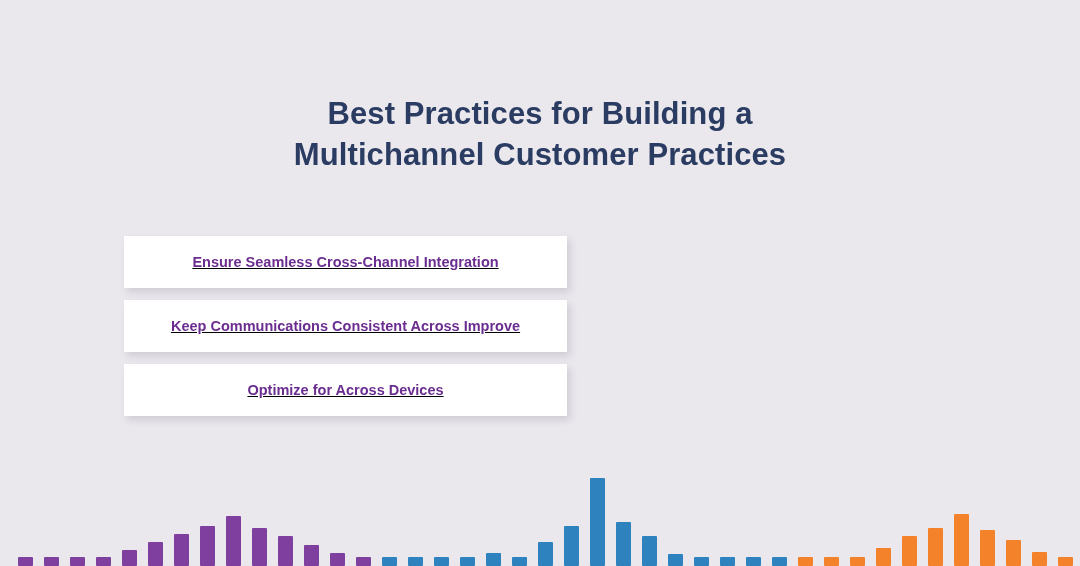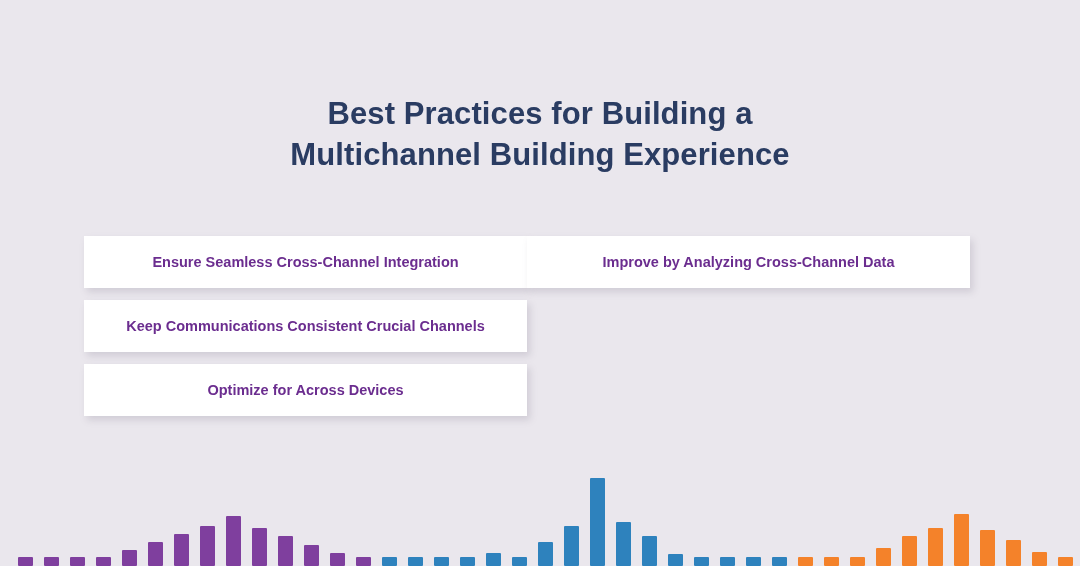--- a/index.html
+++ b/index.html
@@ -34,25 +34,26 @@
     line-height: 41px;
     letter-spacing: 0.1px;
   }
   .title-line {
     display: block;
   }
 
   
   .cards {
     position: absolute;
-    left: 84px;
+    left: 70px;
     top: 236px;
     width: 940px;
     display: flex;
-    justify-content: flex-start;
+    justify-content: flex-end;
+    text-decoration: underline;
   }
   .col {
     width: 443px;
     display: flex;
     flex-direction: column;
     gap: 12px;
   }
   .card {
     background: #ffffff;
     height: 52px;
@@ -86,41 +87,38 @@
     border-radius: 1px;
   }
 </style>
 </head>
 <body>
 
 <div class="slide">
 
   <div class="title">
     <span class="title-line">Best Practices for Building a</span>
-    <span class="title-line">Multichannel Building Experience</span>
+    <span class="title-line">Multichannel Customer Practices</span>
   </div>
 
   <div class="cards">
 
     <div class="col">
       <div class="card">
         <span class="card-label">Ensure Seamless Cross-Channel Integration</span>
       </div>
       <div class="card">
-        <span class="card-label">Keep Communications Consistent Crucial Channels</span>
+        <span class="card-label">Keep Communications Consistent Across Improve</span>
       </div>
       <div class="card">
         <span class="card-label">Optimize for Across Devices</span>
       </div>
     </div>
 
     <div class="col">
-      <div class="card">
-        <span class="card-label">Improve by Analyzing Cross-Channel Data</span>
-      </div>
     </div>
 
   </div>
 
   <div class="bars">
       <div class="bar" style="left: 18px; height: 9px; background: rgb(127, 63, 158);"></div>
       <div class="bar" style="left: 44px; height: 9px; background: rgb(127, 63, 158);"></div>
       <div class="bar" style="left: 70px; height: 9px; background: rgb(127, 63, 158);"></div>
       <div class="bar" style="left: 96px; height: 9px; background: rgb(127, 63, 158);"></div>
       <div class="bar" style="left: 122px; height: 16px; background: rgb(127, 63, 158);"></div>

